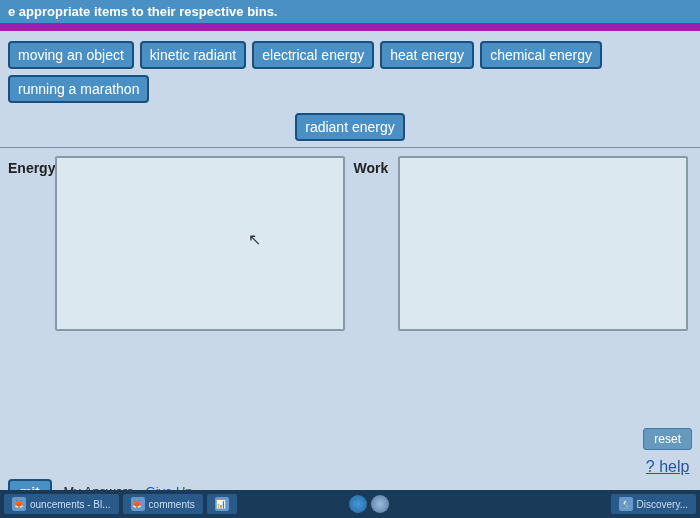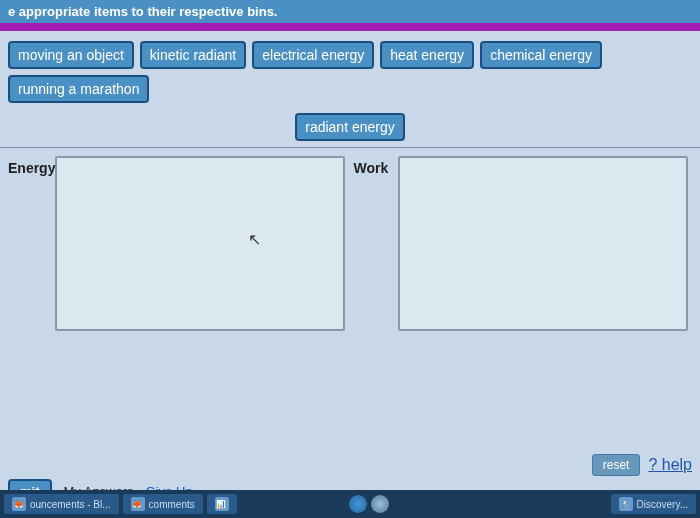--- a/index.html
+++ b/index.html
@@ -81,20 +81,21 @@
       width: 8px;
     }
 
     .bottom-bar {
       position: absolute;
       bottom: 42px;
       right: 8px;
       display: flex;
       align-items: center;
       gap: 8px;
+      flex-direction: column;
     }
 
     .reset-btn {
       background-color: #6699bb;
       color: white;
       border: 1px solid #4477aa;
       padding: 3px 10px;
       border-radius: 3px;
       cursor: pointer;
       font-size: 12px;

